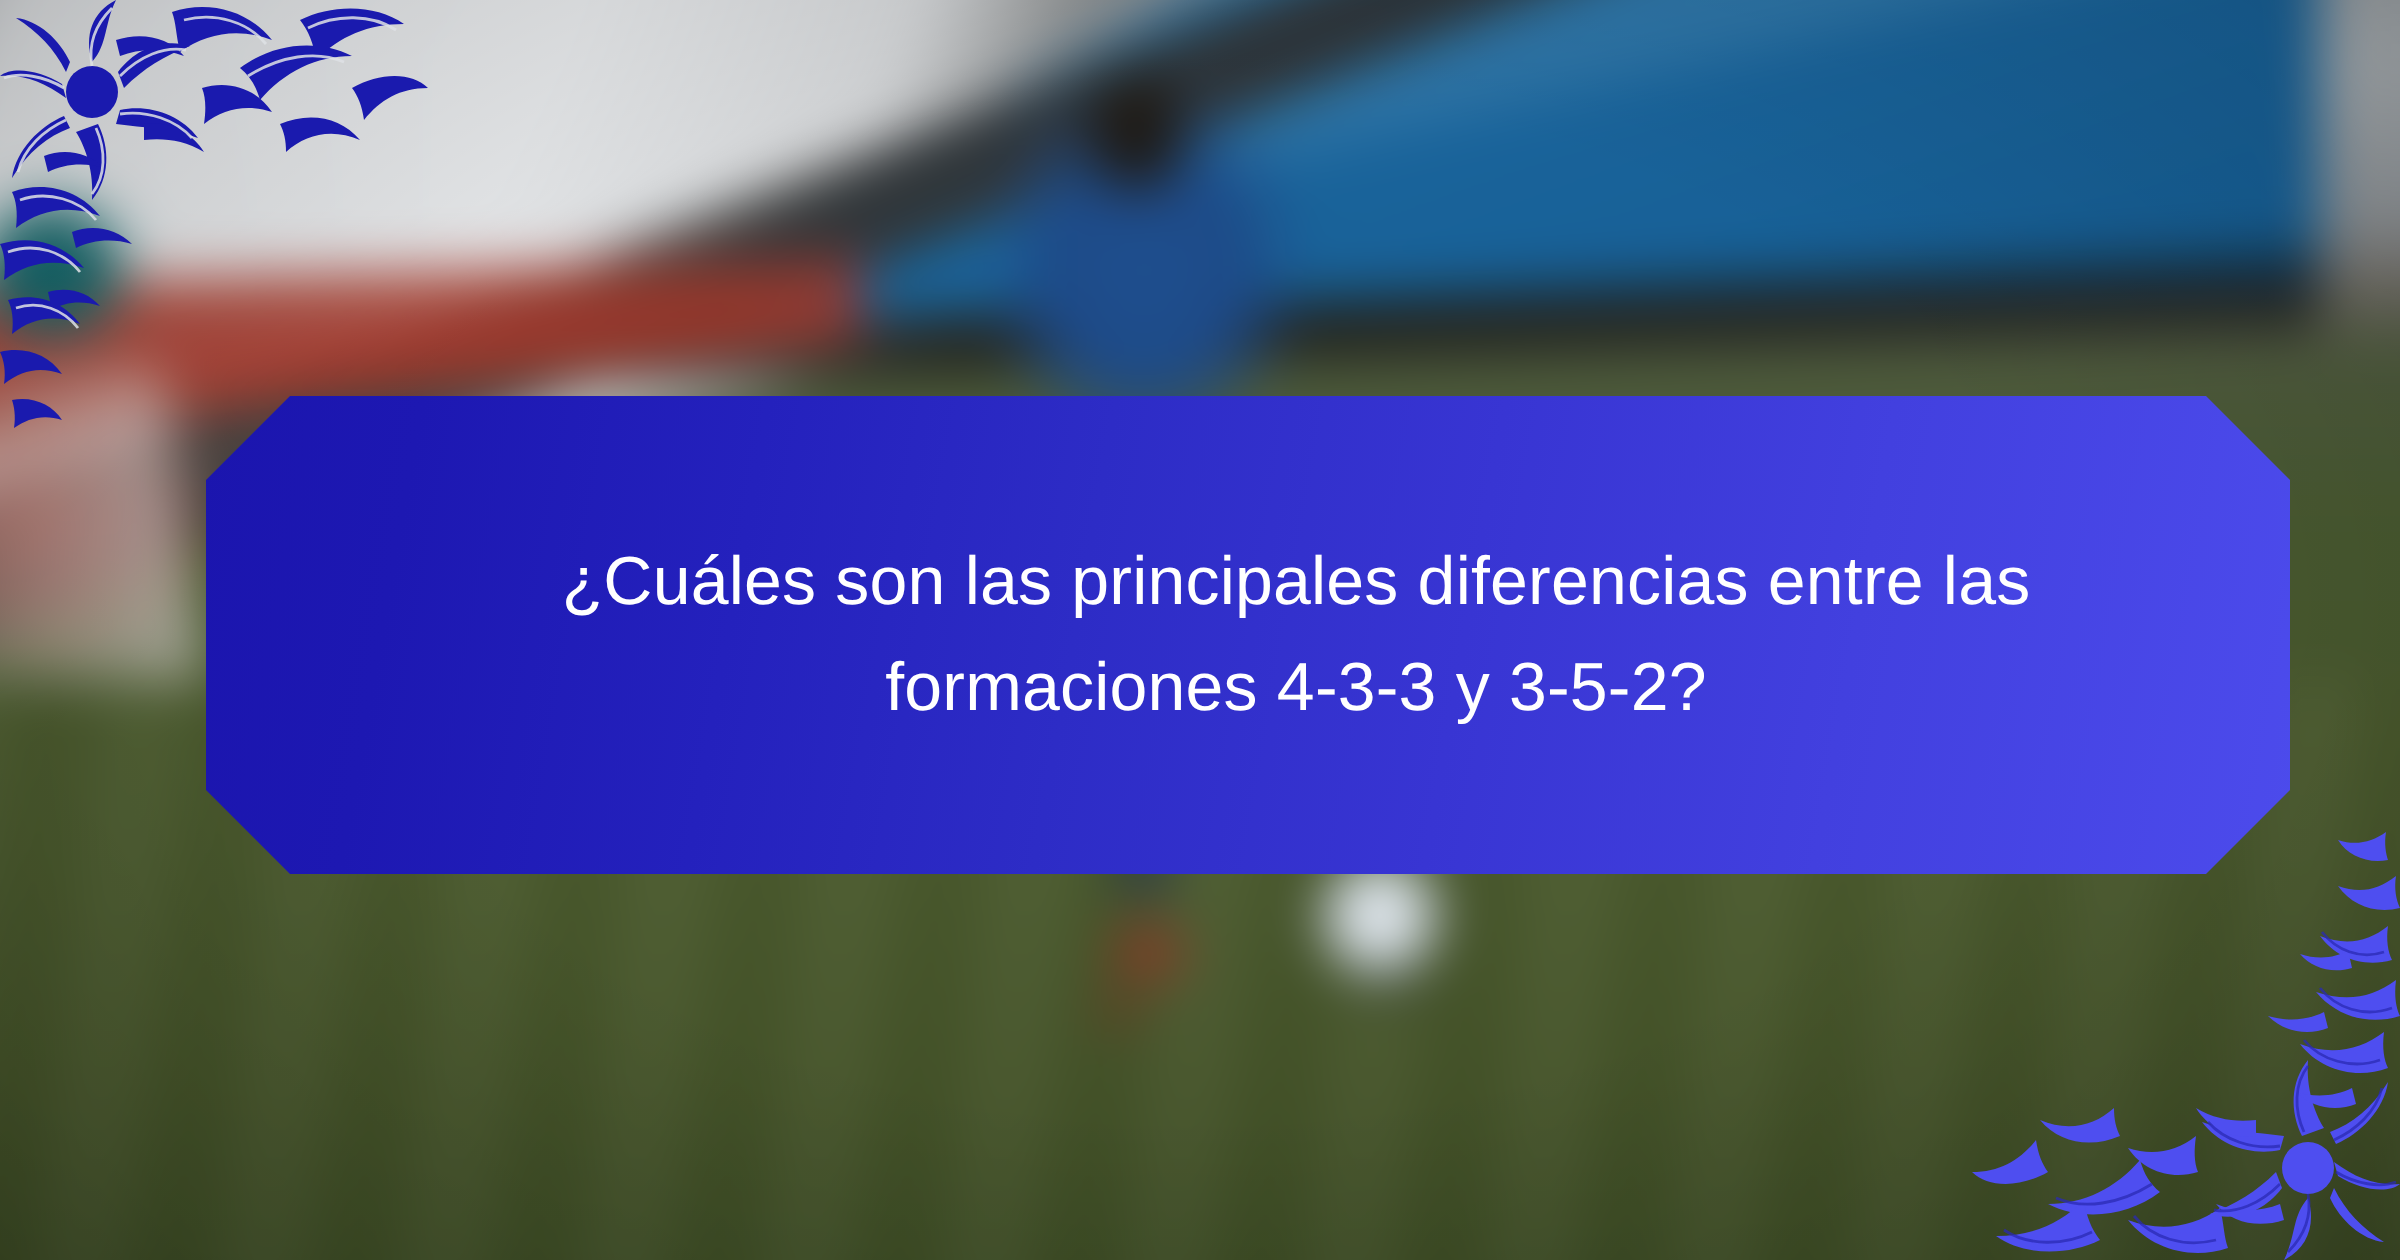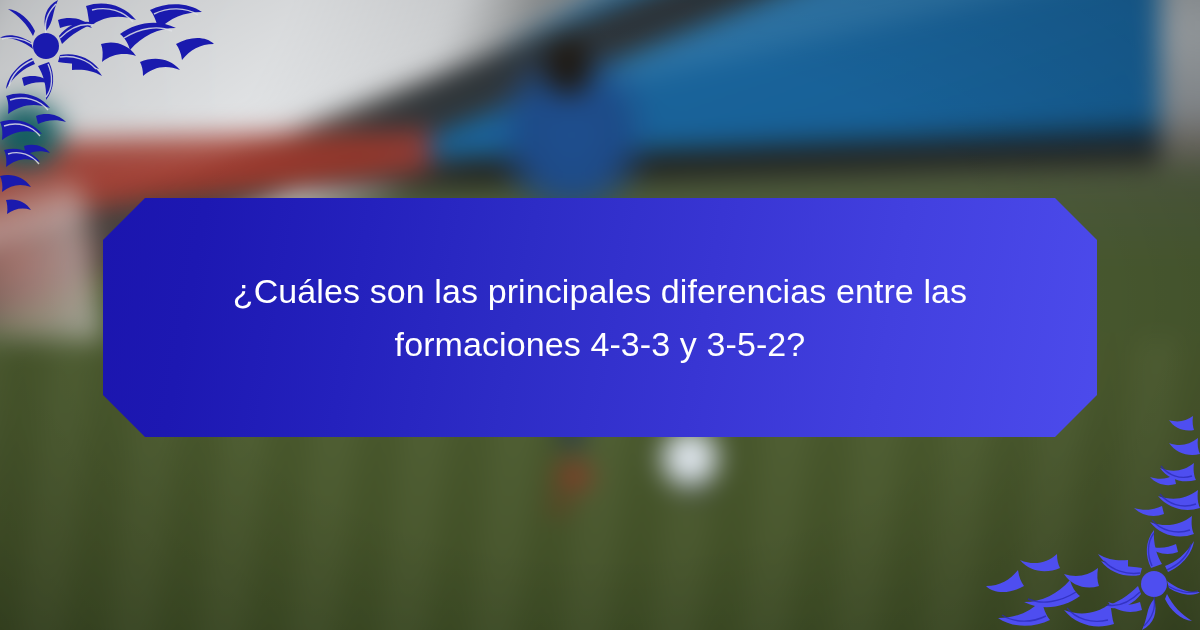--- a/index.html
+++ b/index.html
@@ -150,20 +150,21 @@
       calc(100% - 42px) 0,
       100% 42px,
       100% calc(100% - 42px),
       calc(100% - 42px) 100%,
       42px 100%,
       0 calc(100% - 42px),
       0 42px);
     display: flex;
     align-items: center;
     justify-content: center;
+    padding-left: 48px;
   }
   #question-text {
     color: #ffffff;
     font-size: 34px;
     line-height: 1.54;
     font-weight: 400;
     text-align: center;
     max-width: 790px;
     letter-spacing: 0.1px;
   }

